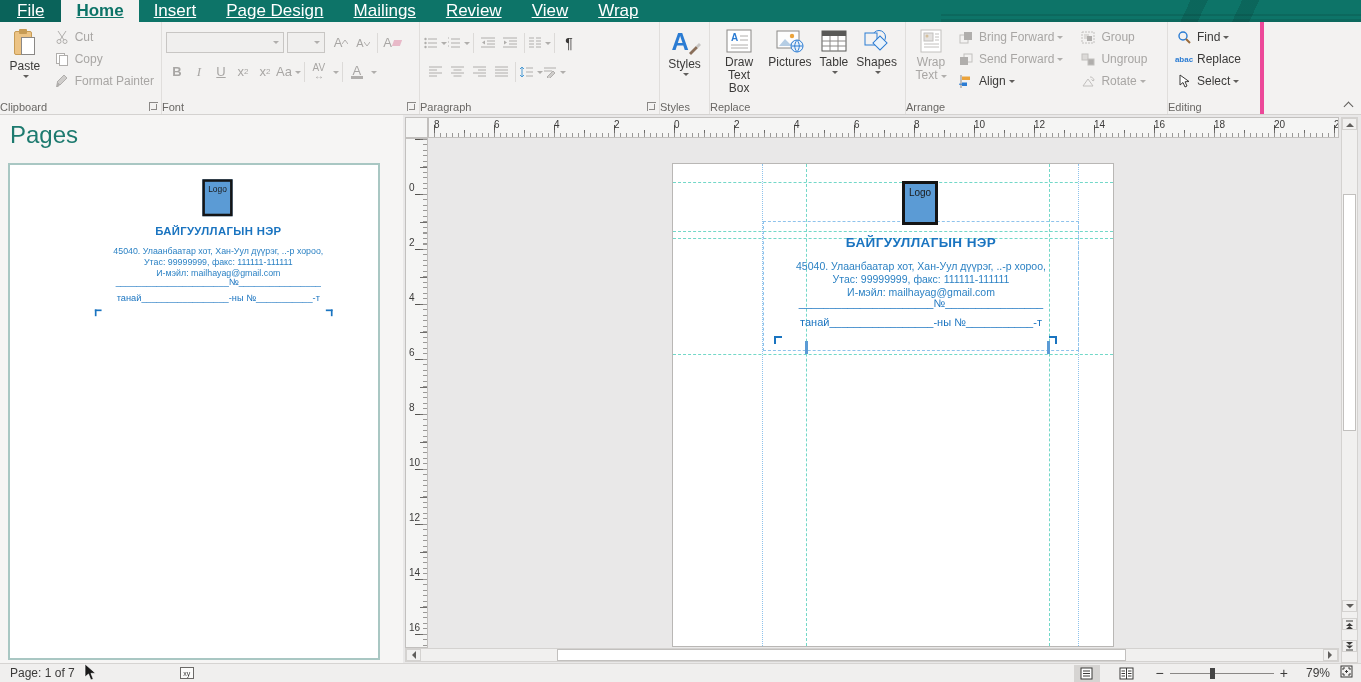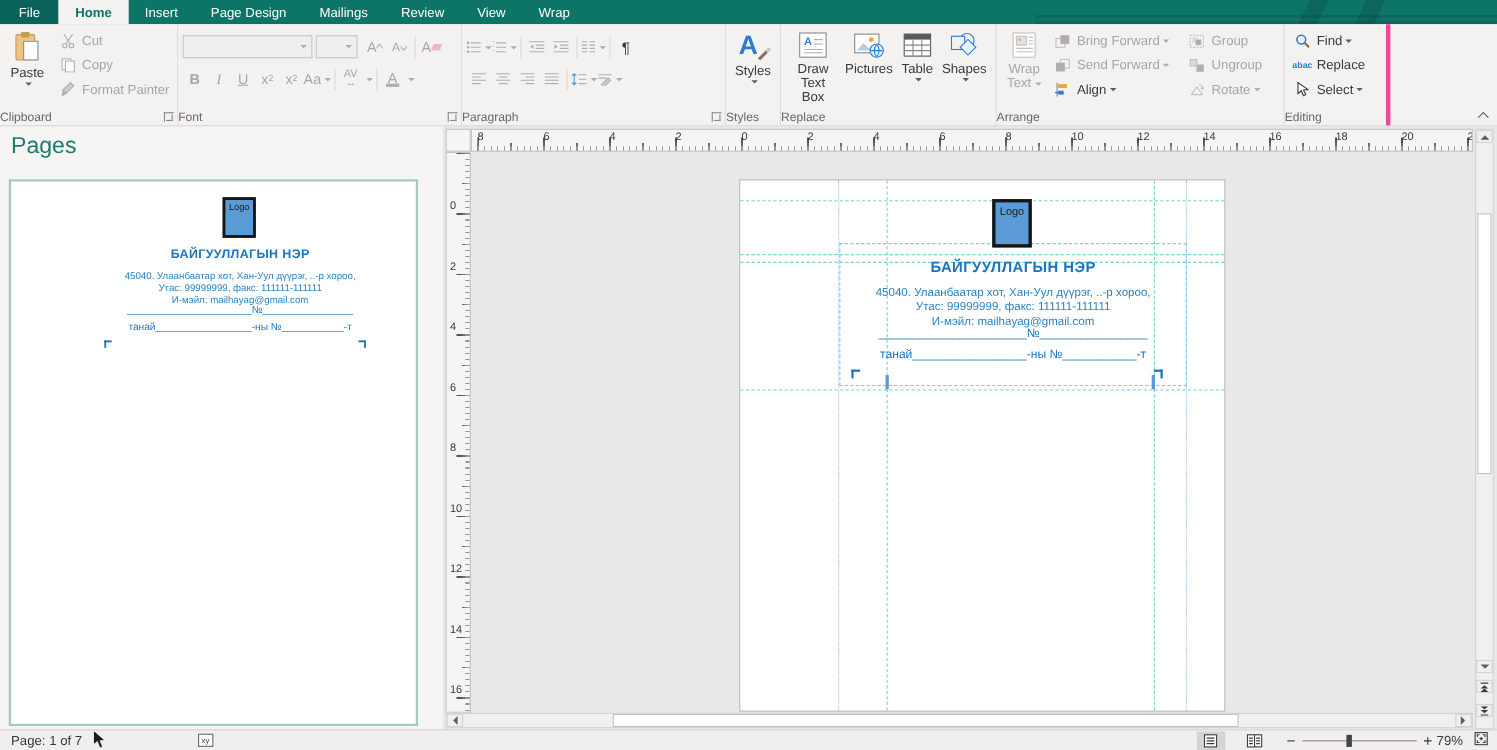--- a/index.html
+++ b/index.html
@@ -6,21 +6,21 @@
   html,body { width:1361px; height:682px; overflow:hidden; font-family:"Liberation Sans",sans-serif; background:#e9e8e8; }
   .app { position:relative; width:1361px; height:682px; }
 
   
   .titlebar { position:absolute; left:0; top:0; width:1361px; height:22px; background:#0d7468; display:flex; align-items:stretch; }
   .titlebar .decor { position:absolute; right:0; top:0; width:420px; height:22px;
       background:
         linear-gradient(115deg, transparent 58%, rgba(0,0,0,.12) 58%, rgba(0,0,0,.12) 62%, transparent 62%, transparent 70%, rgba(0,0,0,.12) 70%, rgba(0,0,0,.12) 74%, transparent 74%),
         linear-gradient(0deg, rgba(0,0,0,.10) 3px, transparent 3px, transparent 6px, rgba(0,0,0,.10) 6px, rgba(0,0,0,.10) 8px, transparent 8px);
       pointer-events:none; }
-  .tab { color:#fff; font-size:12px; padding:0 15px; display:flex; align-items:center; cursor:default; }
+  .tab { color:#fff; font-size:17px; padding:0 15px; display:flex; align-items:center; cursor:default;text-decoration:underline; }
   .tab.file { background:#0a635a; padding:0 17px; }
   .tab.active { background:#f3f2f1; color:#0d7468; font-weight:bold;text-align:right; }
 
   
   .ribbon { position:absolute; left:0; top:22px; width:1361px; height:93px; background:#f3f2f1; border-bottom:1px solid #d4d2d0; display:flex; }
   .rgroup { position:relative; height:100%; border-right:1px solid #e0dedc; padding:4px 4px 16px 4px; display:flex; }
   .glabel { position:absolute; bottom:1px; left:0; right:0; text-align:left; font-size:11px; color:#696764; }
   .launcher { position:absolute; bottom:3px; right:3px; width:9px; height:9px; border-left:1px solid #8a8886; border-top:1px solid #8a8886; }
   .launcher::after { content:""; position:absolute; right:1px; bottom:1px; width:5px; height:5px; border-right:1px solid #8a8886; border-bottom:1px solid #8a8886; }
   .caret { display:inline-block; width:0; height:0; border:3px solid transparent; border-top-color:#605e5c; margin-left:3px; transform:translateY(2px); }
@@ -41,21 +41,21 @@
   .paste-ico .paper { position:absolute; left:9px; top:8px; width:14px; height:18px; background:#fff; border:1px solid #8a8886; }
 
   
   .combo { height:21px; background:#f0efee; border:1px solid #c8c6c4; position:relative; }
   .combo::after { content:""; position:absolute; right:4px; top:8px; width:0; height:0; border:3px solid transparent; border-top-color:#b0aeac; }
   .fbtn { min-width:22px; height:21px; display:flex; align-items:center; justify-content:center; font-size:13px; }
   .vsep { width:1px; height:20px; background:#dcdad8; margin:0 3px; align-self:center; }
 
   
   .pagespanel { position:absolute; left:0; top:115px; width:403px; height:548px; background:#f6f5f4; }
-  .pages-title { position:absolute; left:10px; top:6px; font-size:21px; color:#1d7a6f; }
+  .pages-title { position:absolute; left:10px; top:6px; font-size:24px; color:#1d7a6f; }
   .thumb { position:absolute; left:8px; top:48px; width:372px; height:497px; background:#fff; border:2px solid #a9c7c3; overflow:hidden; }
   .thumb-scale { transform:scale(0.84); transform-origin:0 0; width:442px; height:590px; position:relative; }
 
   .workspace { position:absolute; left:403px; top:115px; width:958px; height:548px; background:#e9e8e8; }
   .rcorner { position:absolute; left:2px; top:2px; width:23px; height:21px; background:#f5f5f4; border:1px solid #c2c0be; }
   .hruler { position:absolute; left:25px; top:2px; width:911px; height:21px; background:#f5f5f4; border:1px solid #c2c0be; overflow:hidden;
     background-image:
       repeating-linear-gradient(90deg, #9a9896 0 1px, transparent 1px 6px),
       repeating-linear-gradient(90deg, #6f6d6b 0 1px, transparent 1px 30px),
       repeating-linear-gradient(90deg, #55534f 0 1px, transparent 1px 60px);
@@ -619,21 +619,21 @@
           <rect x="1" y="1" width="13" height="11" fill="#fff" stroke="#3b3a39"></rect>
           <path d="M7.5 1 V12" stroke="#3b3a39"></path>
           <path d="M2.5 4 H6 M2.5 6.5 H6 M2.5 9 H6 M9 4 H12.5 M9 6.5 H12.5 M9 9 H12.5" stroke="#3b3a39"></path>
         </svg>
       </span>
     <span style="margin-left:16px; font-size:14px; color:#3b3a39">−</span>
     <span class="zoomtrack">
         <span class="zoomthumb"></span>
       </span>
     <span style="font-size:14px; color:#3b3a39">+</span>
-    <span style="margin-left:4px">79%</span>
+    <span style="margin-left:18px">79%</span>
     <span style="margin:0 8px 0 10px"><svg width="13" height="13" viewBox="0 0 13 13">
           <rect x="1" y="1" width="11" height="11" fill="none" stroke="#3b3a39"></rect>
           <path d="M3 5 V3 H5 M8 3 H10 V5 M10 8 V10 H8 M5 10 H3 V8" stroke="#3b3a39" fill="none"></path>
           <path d="M5 6.5 H8 M6.5 5 V8" stroke="#3b3a39"></path>
         </svg></span>
   </div>
 
   <span class="cursor-arrow"><svg width="13" height="17" viewBox="0 0 13 17">
         <path d="M1 0 L1 13 L4.5 10 L6.8 16 L9.3 15 L7 9.4 L11.5 9.2 Z" fill="#1b1b1b" stroke="#fff" stroke-width="0.7"></path>
       </svg></span>

